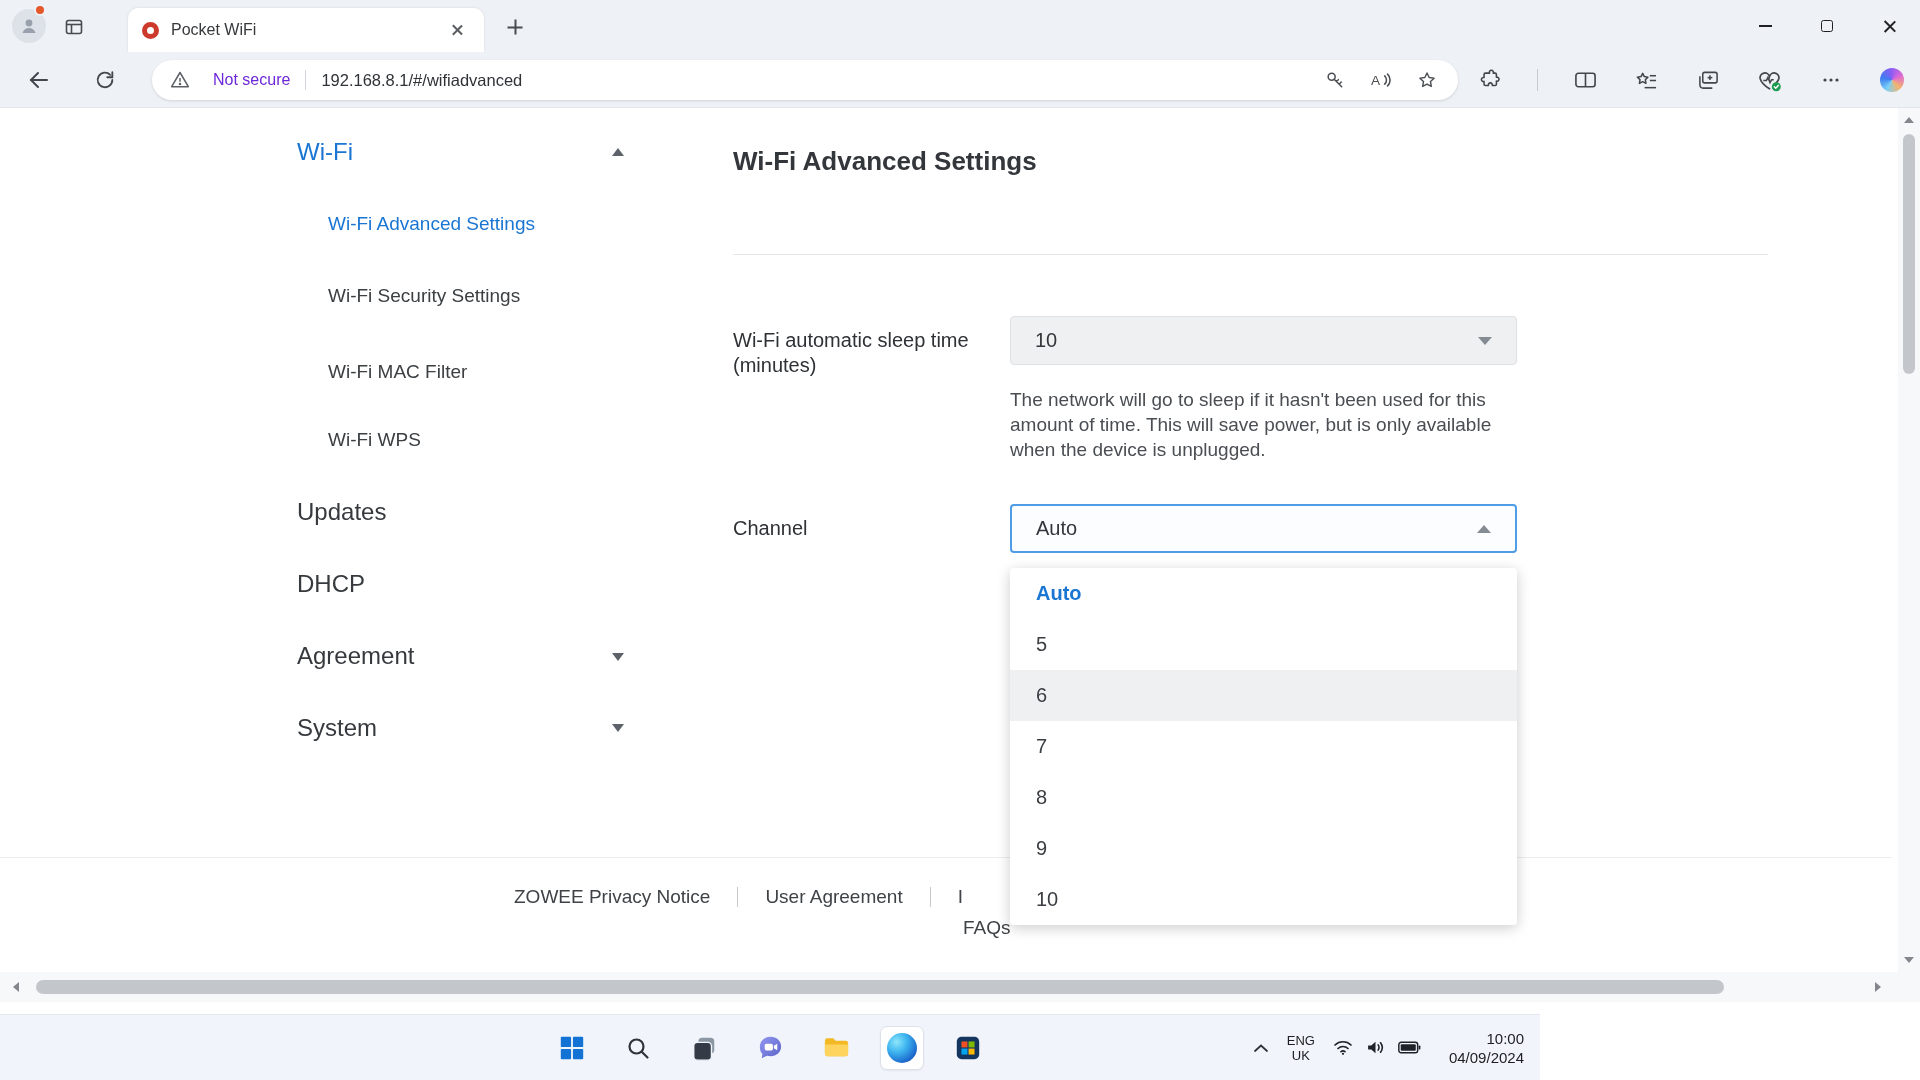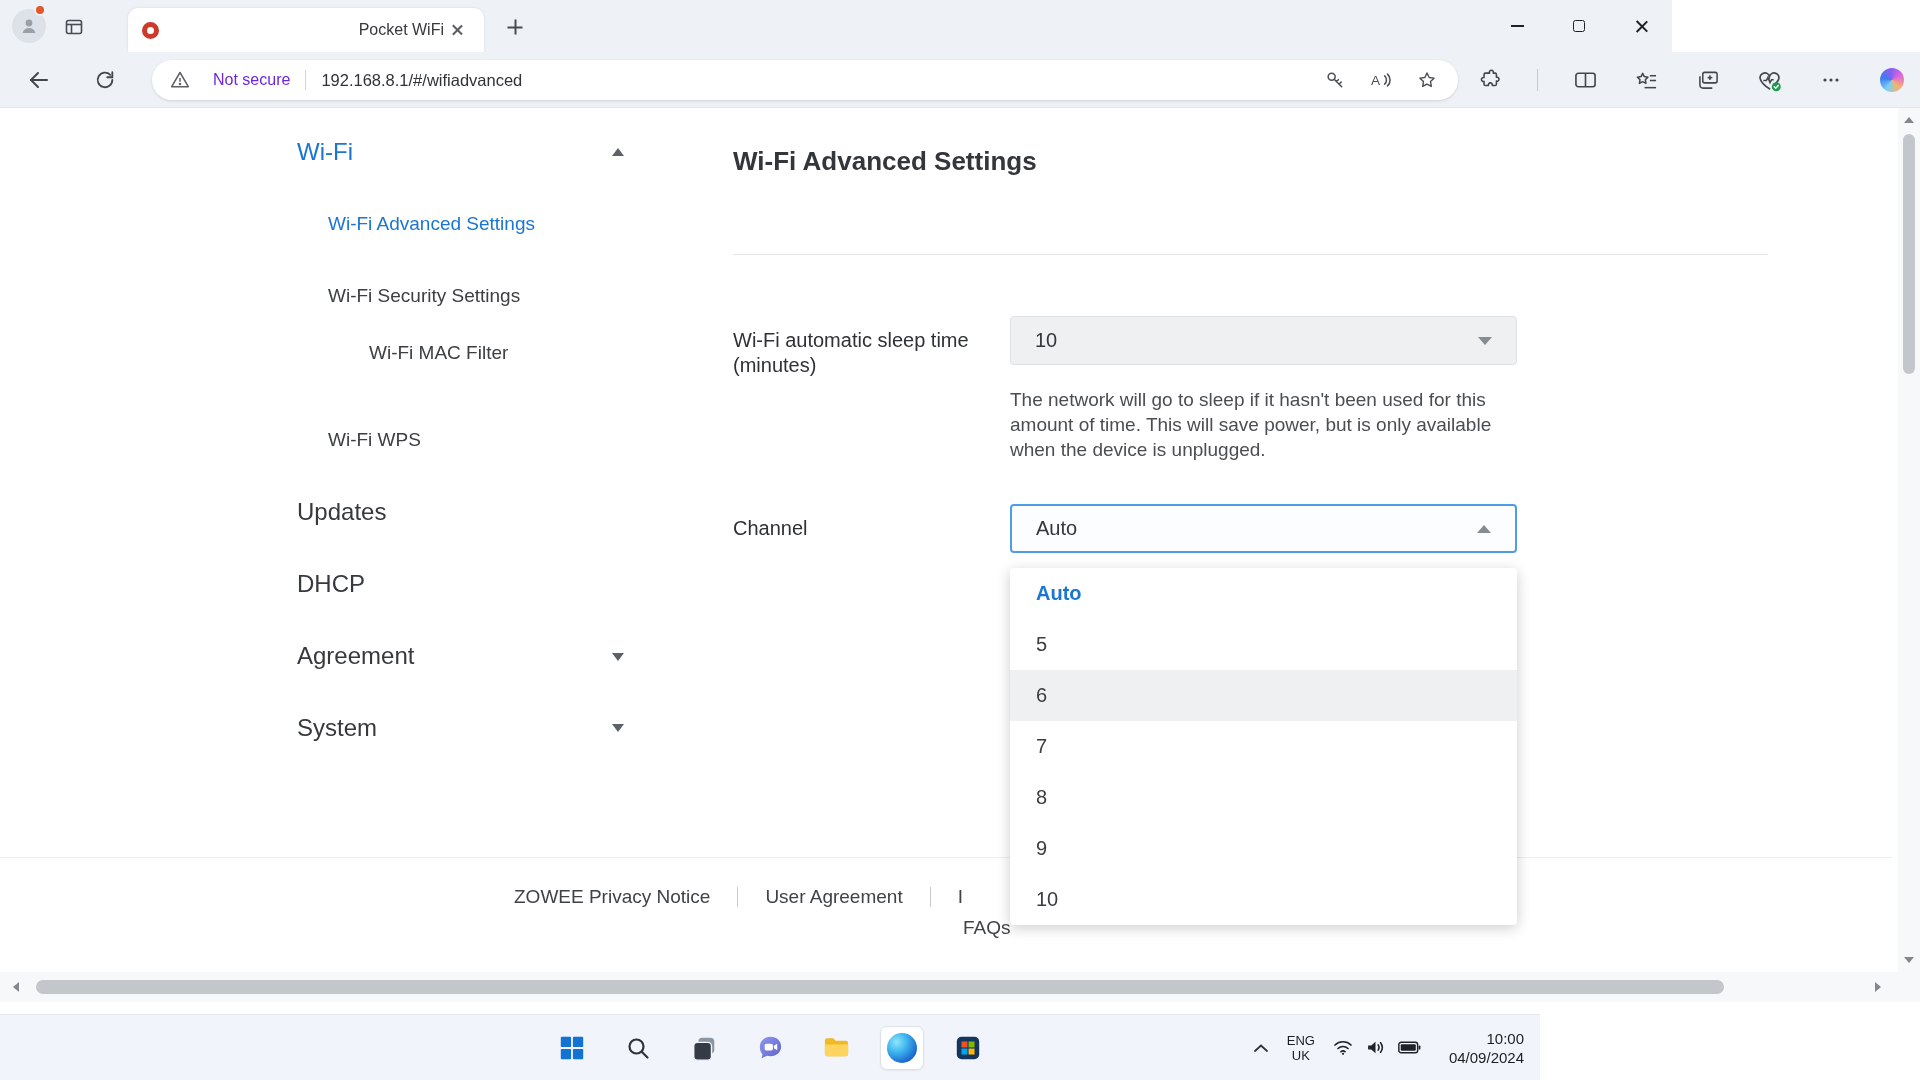--- a/index.html
+++ b/index.html
@@ -1,21 +1,21 @@
 <!DOCTYPE html>
 <html><head>
 <meta charset="utf-8">
 <style>
   * { margin:0; padding:0; box-sizing:border-box; }
   html,body { width:1920px; height:1080px; }
   body { font-family:"Liberation Sans","DejaVu Sans",sans-serif; background:#ffffff; }
   .screen { position:relative; width:1920px; height:1080px; overflow:hidden; background:#ffffff; }
 
   
-  .tabstrip { position:absolute; left:0; top:0; width:1672px; height:52px; background:#eef1f5;text-align:right; }
+  .tabstrip { position:absolute; left:0; top:0; width:1920px; height:52px; background:#eef1f5; }
   .avatar { position:absolute; left:12px; top:9px; width:34px; height:34px; border-radius:50%;
             background:#dde2e8; display:flex; align-items:center; justify-content:center; }
   .avatar-dot { position:absolute; left:34px; top:4px; width:12px; height:12px; border-radius:50%;
                 background:#e3572b; border:2px solid #eef1f5; }
   .tab-actions { position:absolute; left:62px; top:15px; width:24px; height:24px;
                  display:flex; align-items:center; justify-content:center; }
   .tab { position:absolute; left:128px; top:8px; width:356px; height:44px; background:#ffffff;
          border-radius:10px 10px 0 0; display:flex; align-items:center; padding:0 14px;
          box-shadow:0 0 3px rgba(0,0,0,0.10); }
   .favicon { width:17px; height:17px; border-radius:50%; border:5px solid #cd3a2b; flex:0 0 auto; }
@@ -55,21 +55,21 @@
   .vdiv { width:1px; height:22px; background:#c7cbd0; }
   .copilot-ball { width:24px; height:24px; border-radius:50%;
      background:conic-gradient(from 210deg,#7ad0f7,#3e7df0,#8a5cf5,#e06ad4,#f5b46a,#7ad0f7); }
 
   
   .page { position:absolute; left:0; top:108px; width:1920px; height:864px; background:#ffffff; }
 
   .nav-wifi { position:absolute; left:297px; top:29px; font-size:24px; color:#1a76d2; line-height:30px; }
   .nav-sub { position:absolute; left:328px; font-size:19px; color:#3c4043; line-height:24px; }
   .nav-sub.active { color:#1a76d2; }
-  .sub-0 { top:104px; } .sub-1 { top:176px; } .sub-2 { top:233px;margin-left:41px; } .sub-3 { top:320px; }
+  .sub-0 { top:104px; } .sub-1 { top:176px; } .sub-2 { top:252px; } .sub-3 { top:320px; }
   .nav-item { position:absolute; left:297px; font-size:24px; color:#36393d; line-height:30px; }
   .item-0 { top:389px; } .item-1 { top:461px; } .item-2 { top:533px; } .item-3 { top:605px; }
   .nav-chev { position:absolute; left:612px; width:0; height:0; }
   .chev-wifi { top:40px; border-left:6px solid transparent; border-right:6px solid transparent; border-bottom:8px solid #5d6268; }
   .chev-sec  { top:545px; border-left:6px solid transparent; border-right:6px solid transparent; border-top:8px solid #5d6268; }
   .chev-sys  { top:616px; border-left:6px solid transparent; border-right:6px solid transparent; border-top:8px solid #5d6268; }
 
   .main-title { position:absolute; left:733px; top:37px; font-size:26px; font-weight:600; color:#33363a; line-height:32px; }
   .main-sub { position:absolute; left:733px; top:89px; font-size:20px; color:#3d4045; line-height:24px; }
   .divider { position:absolute; left:733px; top:146px; width:1035px; height:1px; background:#e4e6e8; }

